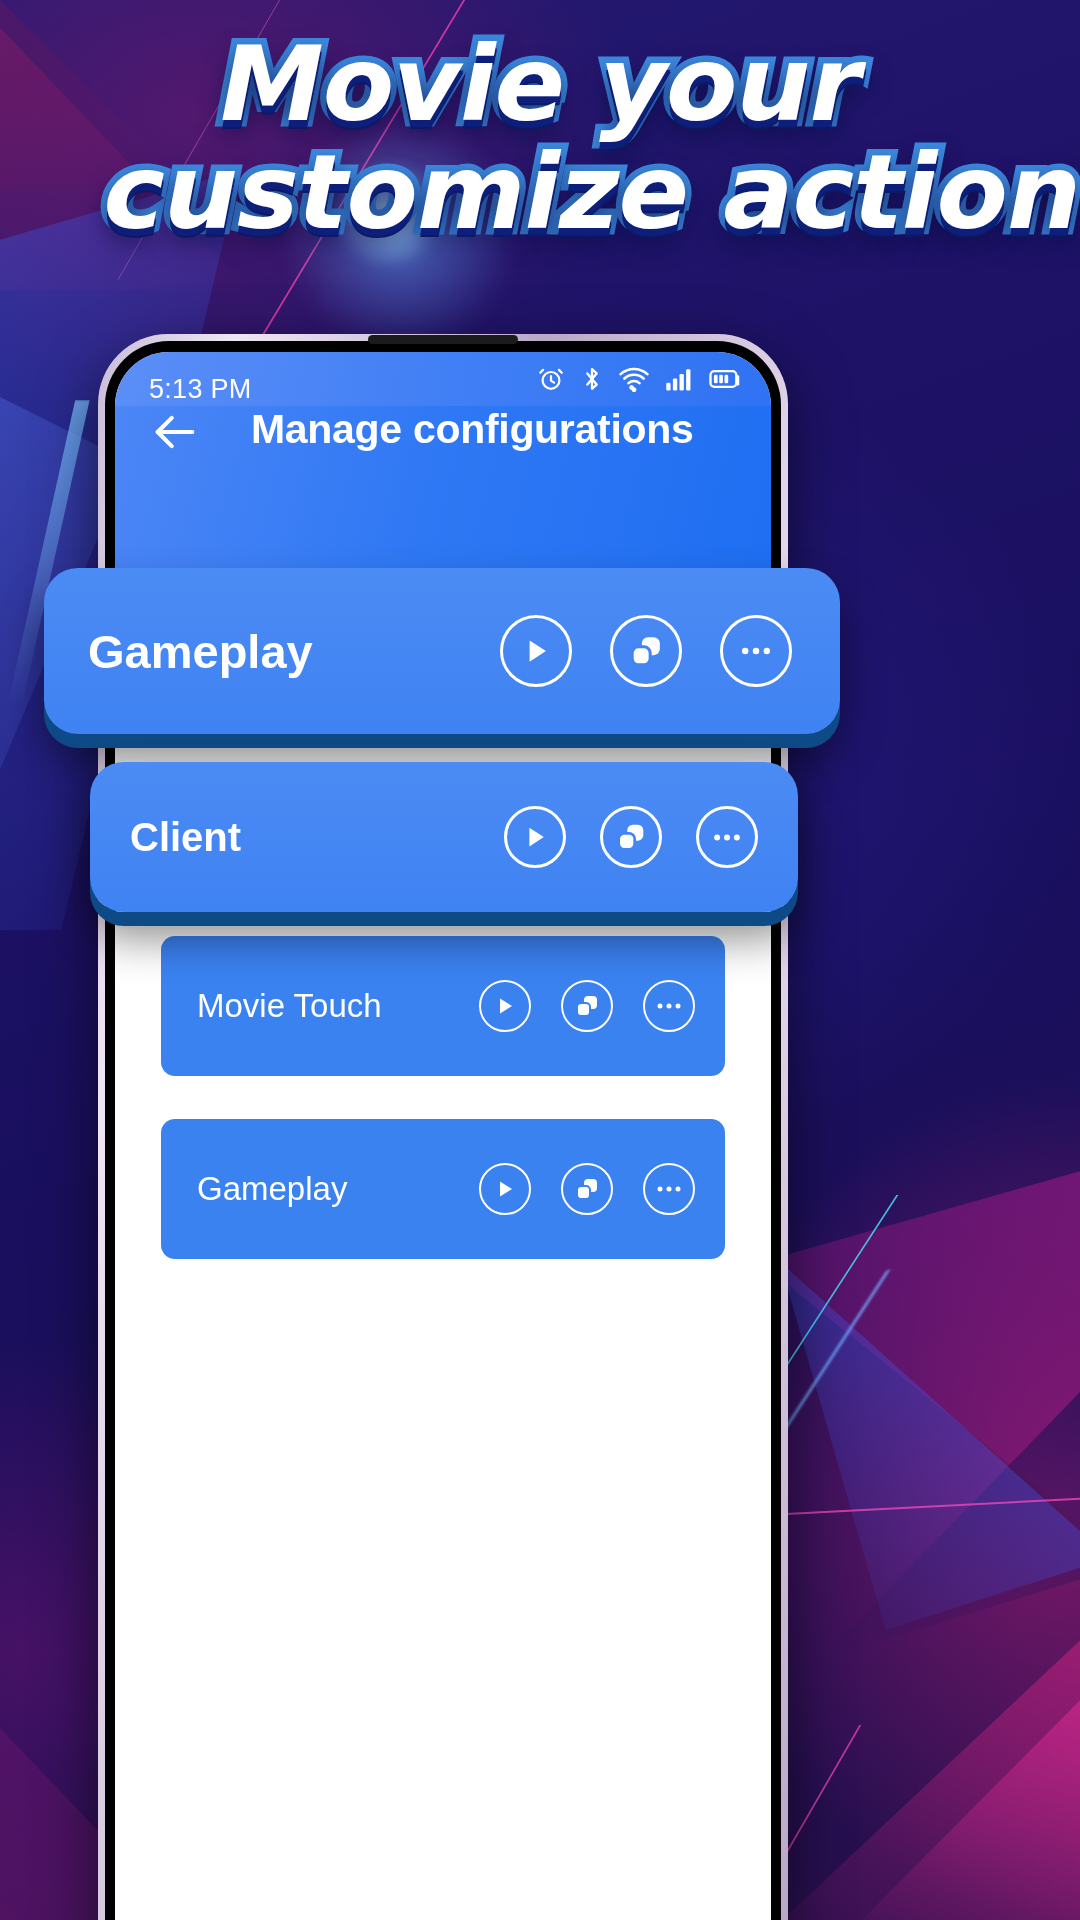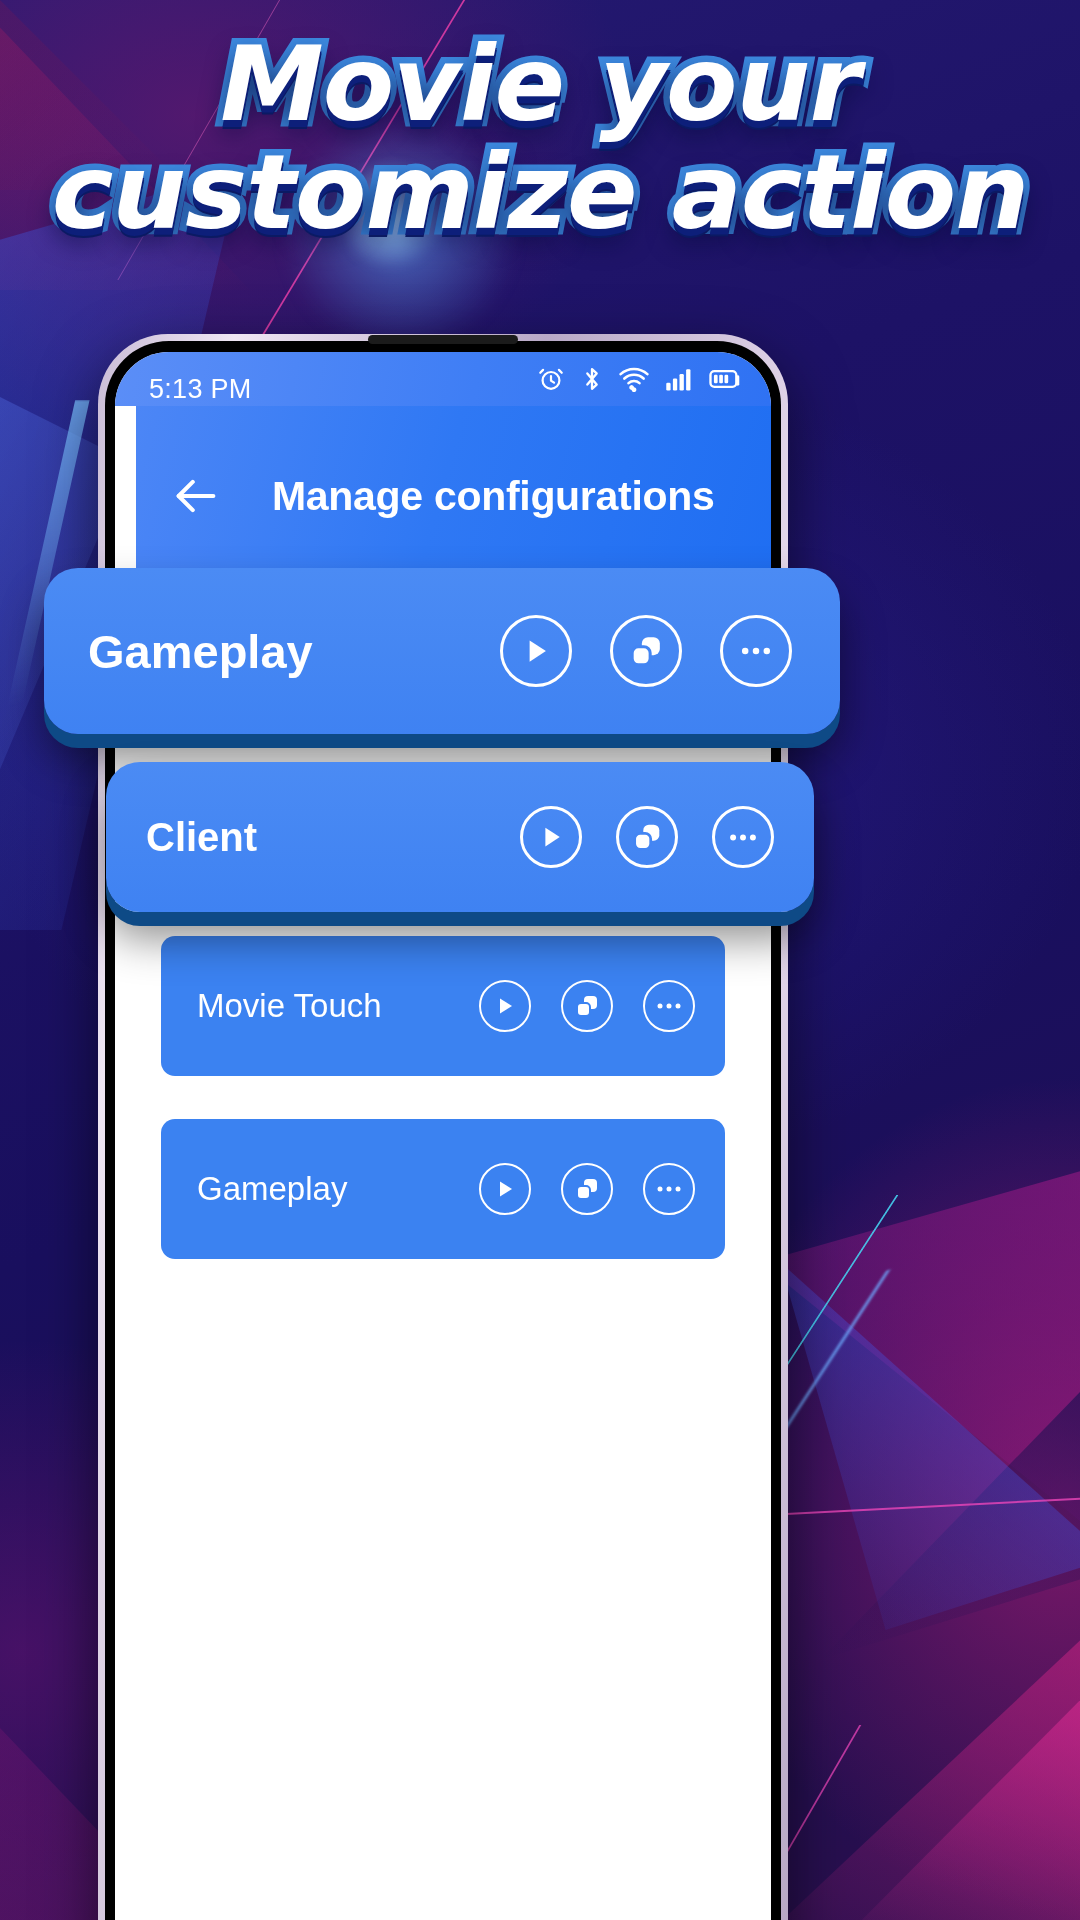--- a/index.html
+++ b/index.html
@@ -153,21 +153,21 @@
     color:#ffffff;
     letter-spacing:-1px;
     -webkit-text-stroke:13px #3d8ae0;
     paint-order:stroke fill;
     text-shadow:
       0 7px 0 #0d1f7a,
       0 9px 0 #0b1a63,
       0 12px 26px rgba(5,10,60,.75);
   }
   .headline .ln1 { font-size:104px; }
-  .headline .ln2 { font-size:104px; margin-top:6px; }
+  .headline .ln2 { font-size:104px; margin-top:6px;text-align:right; }
 
   
   .phone {
     position:absolute;
     left:98px; top:334px;
     width:690px; height:1620px;
     border-radius:70px 70px 0 0;
     background:linear-gradient(100deg,#c9bcd6 0%,#efe6f3 14%,#b9a9c7 46%,#e7dcee 78%,#b6a6c4 100%);
     padding:7px;
     box-shadow:0 22px 60px rgba(0,0,0,.55);
@@ -211,24 +211,23 @@
     font-family:"Liberation Sans", sans-serif;
     margin-top:20px;
   }
   .status-icons { display:flex; align-items:center; gap:16px; }
   .status-icons svg { display:block; }
 
   
   .appbar {
     height:180px;
     background:linear-gradient(105deg,#4c86f6 0%,#2f78f4 48%,#1f6ef2 100%);
-    display:flex; align-items:center;
+    display:flex; 
     padding-left:34px;
     position:relative;
-    margin-left:21px;
   }
   .back-arrow { width:52px; height:52px; flex:none; }
   .appbar-title {
     color:#fff;
     font-size:41px;
     font-weight:700;
     margin-left:50px;
     letter-spacing:-.3px;
     white-space:nowrap;
   }
@@ -279,21 +278,21 @@
   #floatGameplay {
     left:44px; top:568px;
     width:796px; height:166px;
     padding:0 48px 0 44px;
   }
   #floatGameplay .card-label { font-size:47px; }
   #floatGameplay .icon-btn { width:72px; height:72px; }
   #floatGameplay .card-actions { gap:38px; }
 
   #floatClient {
-    left:106px; top:762px;
+    left:90px; top:762px;
     width:708px; height:150px;
     padding:0 40px 0 40px;
   }
   #floatClient .card-label { font-size:40px; }
   #floatClient .icon-btn { width:62px; height:62px; }
   #floatClient .card-actions { gap:34px; }
 </style>
 </head>
 <body>
 

